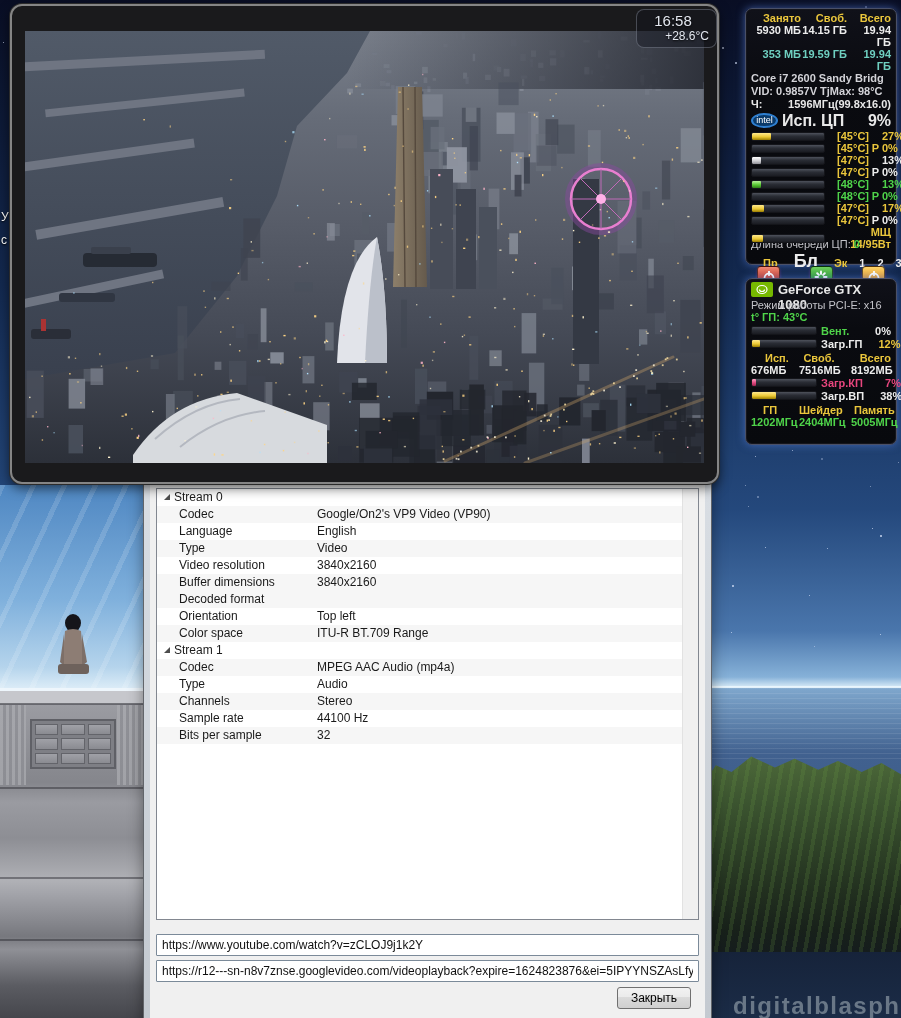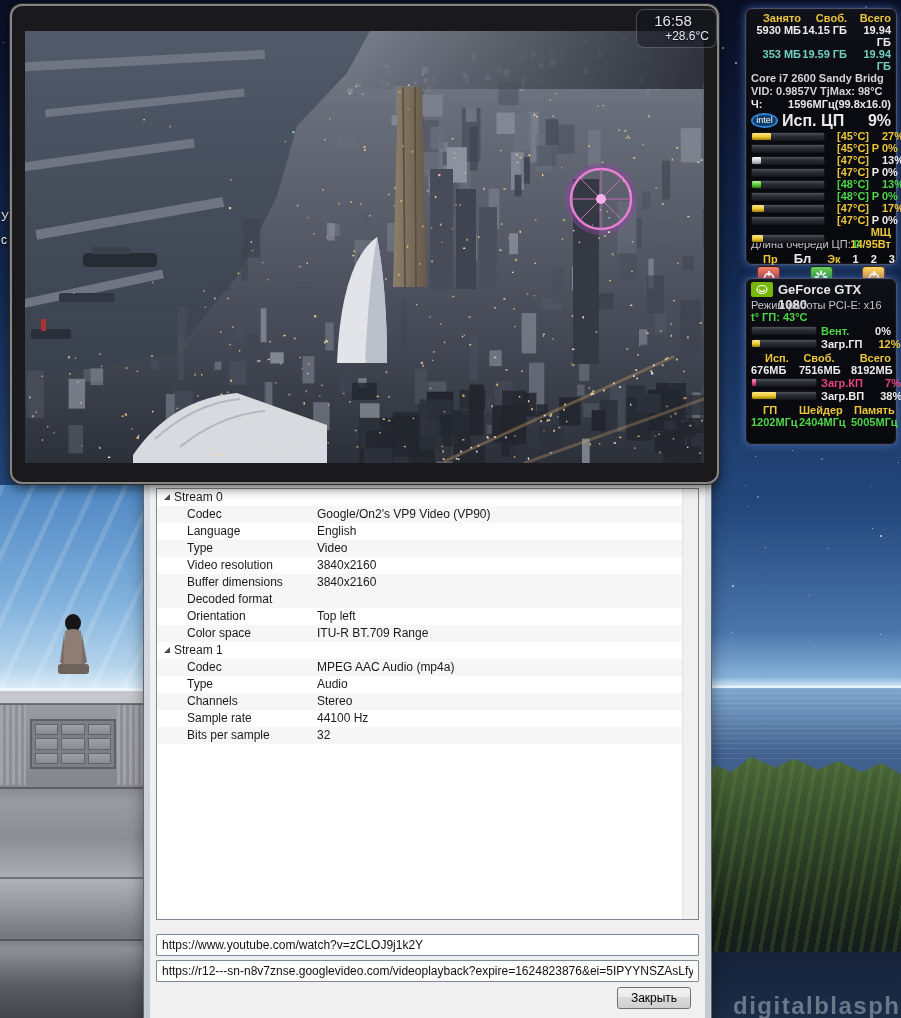--- a/index.html
+++ b/index.html
@@ -48,21 +48,21 @@
   #dialog-body { background:#f0f0f0; width:100%; height:100%; position:relative; }
   #stream-list { position:absolute; left:6px; top:19px; width:543px; height:432px; background:#fff;
     border:1px solid #828790; overflow:hidden; font-size:12px; color:#1a1a1a; }
   #tree-rows { position:absolute; left:0; top:0; right:16px; }
   #list-scrollbar { position:absolute; right:0; top:0; bottom:0; width:16px; background:#f0f0f0; border-left:1px solid #e2e2e2; }
   .tree-row { position:relative; height:17px; line-height:17px; white-space:nowrap; }
   .tree-row.odd { background:#f6f6f6; }
   .tree-row .tri { display:inline-block; width:0; height:0; border-bottom:6px solid #4d4d4d;
     border-left:6px solid transparent; margin:0 4px 1px 7px; }
   .tree-row .plabel { font-weight:normal; }
-  .tree-row .k { margin-left:30px; }
+  .tree-row .k { margin-left:22px; }
   .tree-row .v { position:absolute; left:160px; top:0; }
   .dlg-input { position:absolute; left:6px; width:543px; height:22px; border:1px solid #7b8a99;
     background:#fff; font-family:"Liberation Sans",sans-serif; font-size:12px; color:#111; padding:2px 5px; border-radius:1px; }
   #url-input-1 { top:465px; }
   #url-input-2 { top:491px; }
   #close-button { position:absolute; right:14px; top:518px; width:74px; height:22px; font-size:12px; color:#000;
     font-family:"Liberation Sans",sans-serif;
     background:linear-gradient(180deg,#f2f2f2,#ebebeb 45%,#dbdbdb 46%,#cfcfcf); border:1px solid #707070; border-radius:3px; }
 
   
@@ -1033,21 +1033,21 @@
     <span class="bar">
         <i id="power-fill" class="fill-y" style="width: 11px;"></i>
       </span>
     <span class="plabel2 c-y">МЩ 14/95Вт</span>
   </div>
   <div class="queue-line c-gray">
     <span>Длина очереди ЦП:</span> <span class="c-g" style="font-weight:bold">0</span>
   </div>
   <div id="cpu-tabs">
       <span class="c-y" style="font-size: 11px; margin-left: 12px;">Пр</span>
-      <span class="c-w" style="font-size: 13px; margin-left: 16px;">Бл</span>
+      <span class="c-w" style="font-size: 18px; margin-left: 16px;">Бл</span>
       <span class="c-y" style="font-size: 11px; margin-left: 16px;">Эк</span>
       <span class="c-w" style="font-size: 11px; margin-left: 12px;">1</span>
       <span class="c-w" style="font-size: 11px; margin-left: 12px;">2</span>
       <span class="c-w" style="font-size: 11px; margin-left: 12px;">3</span>
     </div>
   <div id="cpu-buttons">
     <div class="gadget-btn btn-red">
       <svg width="14" height="14" viewBox="0 0 14 14">
         <circle cx="7" cy="8" r="4.5" fill="none" stroke="#fff" stroke-width="1.8"></circle>
         <line x1="7" y1="1" x2="7" y2="6" stroke="#fff" stroke-width="1.8"></line>

